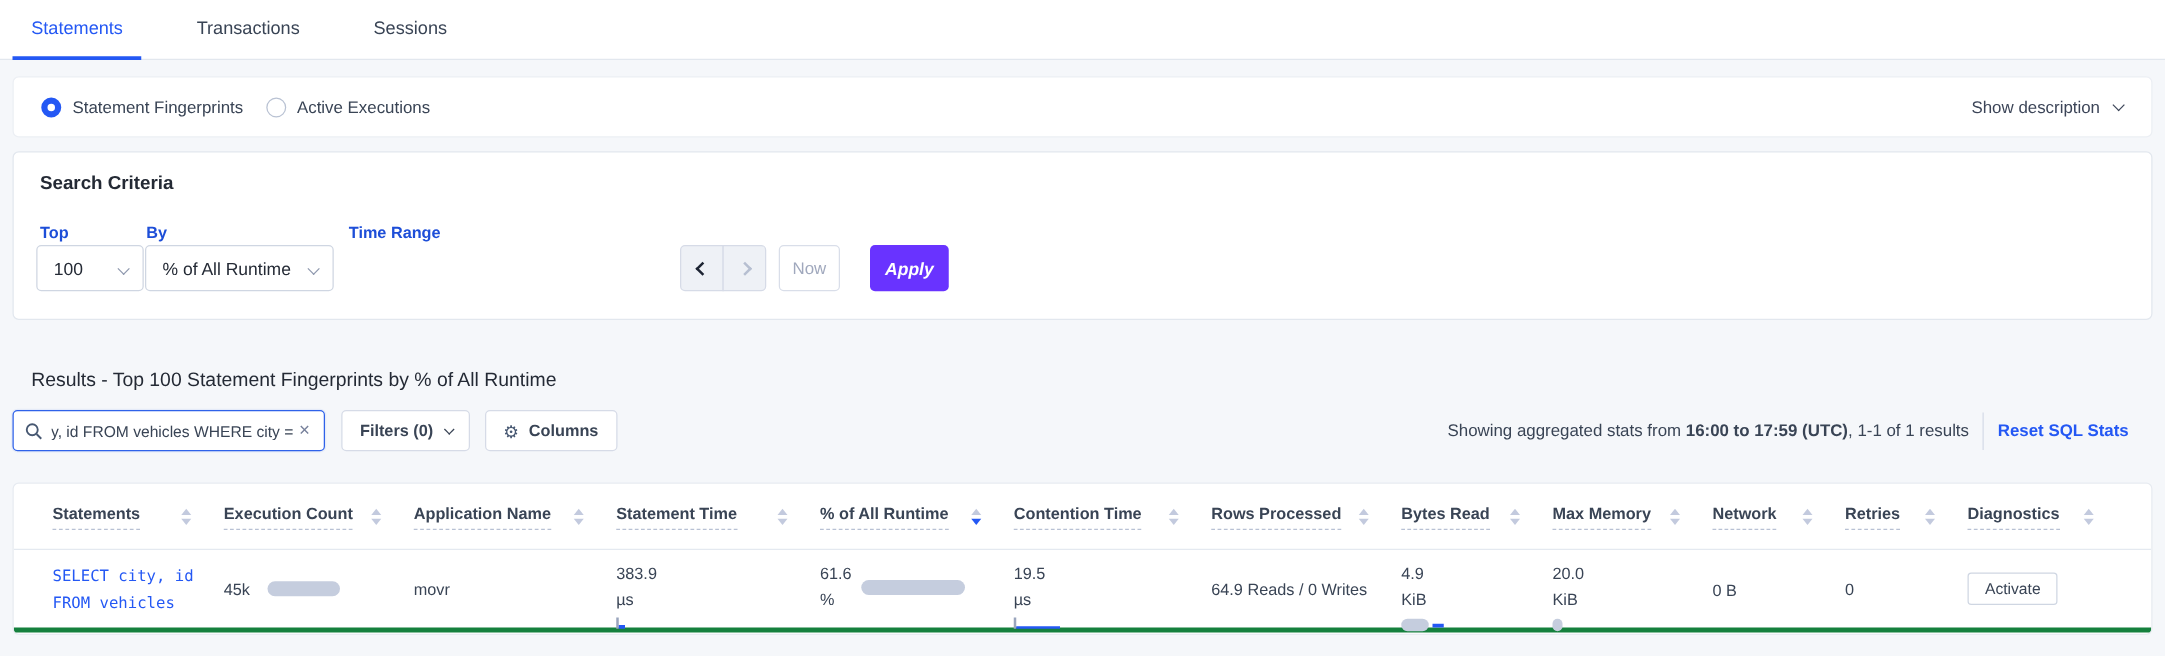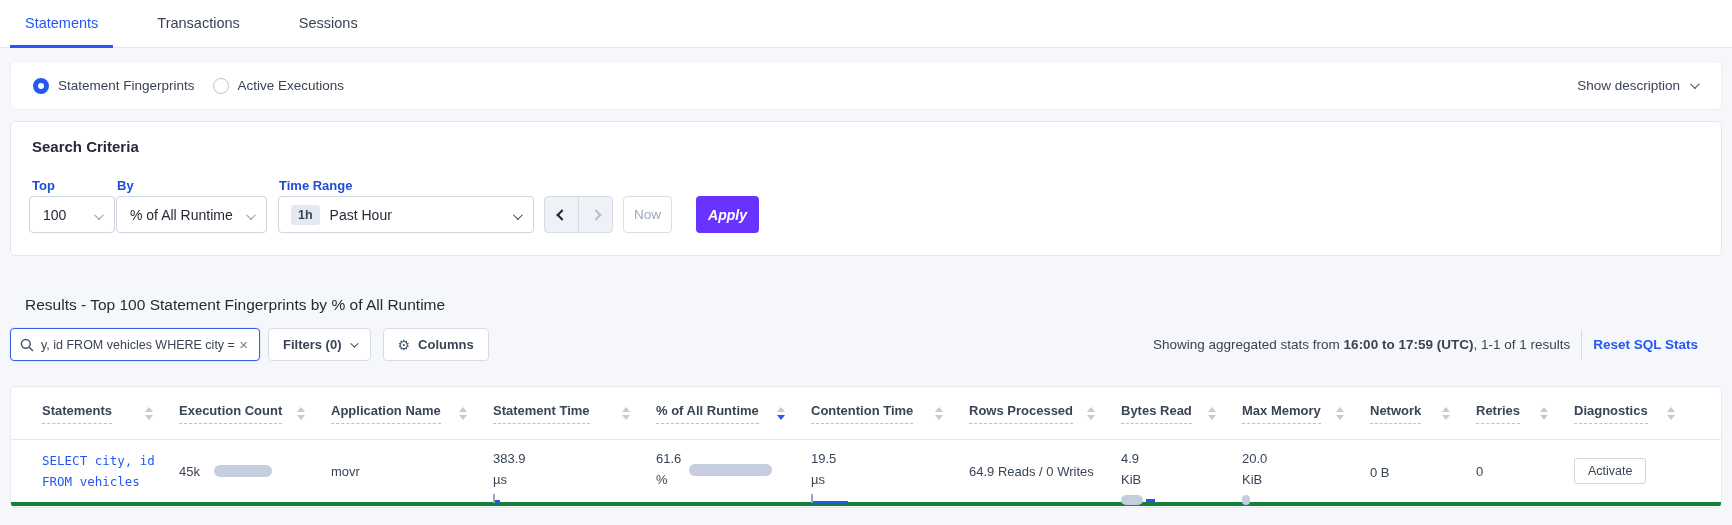--- a/index.html
+++ b/index.html
@@ -58,27 +58,27 @@
 
   .toolbar { position:absolute; left:10px; right:10px; top:328px; height:33px; display:flex; align-items:center; }
   .search-box { width:250px; height:33px; border:1.5px solid #2f62e9; border-radius:4px; background:#fff;
                 display:flex; align-items:center; padding:0 9px; box-shadow:0 0 0 1px rgba(47,98,233,.08); }
   .search-box input { border:none; outline:none; flex:1; min-width:0; font-size:12.5px; color:#394455;
                       font-family:"Liberation Sans", sans-serif; margin-left:7px; }
   .clear-x { color:#77809b; font-size:15px; cursor:pointer; padding:0 2px; }
   .tb-btn { height:33px; background:#fff; border:1px solid #d6dbe7; border-radius:4px; display:flex;
             align-items:center; gap:8px; font-size:13px; font-weight:bold; color:#394455;
             padding:0 14px; cursor:pointer; }
-  .btn-filters { margin-left:8px;justify-content:space-between; }
+  .btn-filters { margin-left:13px;justify-content:space-between; }
   .btn-columns { margin-left:12px; }
   .gear { font-size:14px; color:#475872; font-weight:normal; }
   .tb-right { margin-left:auto; display:flex; align-items:center; }
   .stats-text { font-size:13.5px; color:#394455; }
   .tb-divider { width:1px; height:30px; background:#d5dbe8; margin:0 11px; }
-  .reset-link { font-size:13.5px; font-weight:bold; color:#2458f4; cursor:pointer; margin-right:24px; }
+  .reset-link { font-size:13.5px; font-weight:bold; color:#2458f4; cursor:pointer; margin-right:19px; }
 
   
   .table-card { position:absolute; left:10px; right:10px; top:386px; height:122px; background:#fff;
                 border:1px solid #e7ebf1; border-radius:5px; overflow:hidden; }
   .thead { display:flex; align-items:center; height:53px; padding-left:31px; border-bottom:1px solid #e4e9f0; }
   .th { display:flex; align-items:center; justify-content:space-between; padding-right:26px; }
   .th-label { font-size:13px; font-weight:bold; color:#394455; border-bottom:1px dashed #b8c1d4;
               padding-bottom:5px; cursor:pointer; white-space:nowrap; }
   .sort { display:flex; flex-direction:column; gap:3px; cursor:pointer; }
   .tri-up { width:0; height:0; border-left:4px solid transparent; border-right:4px solid transparent;
@@ -148,25 +148,20 @@
       <span class="chev-wrap"><span class="chev thin"></span></span>
     </div>
 
     <div class="f-label" style="left:106px;">By</div>
     <div class="ctrl" style="left:105px; width:151px; padding-left:13px;">
       <span>% of All Runtime</span>
       <span class="chev-wrap"><span class="chev thin"></span></span>
     </div>
 
     <div class="f-label" style="left:268px;">Time Range</div>
-    <div class="ctrl" style="left:267px; width:256px;">
-      <span class="badge-1h">1h</span>
-      <span>Past Hour</span>
-      <span class="chev-wrap"><span class="chev" style="color:#394455;"></span></span>
-    </div>
 
     <div class="arrow-btn" style="left:533px; border-radius:4px 0 0 4px;">
       <span class="chev" style="color:#1d2433; transform:rotate(135deg);"></span>
     </div>
     <div class="arrow-btn" style="left:567px; border-radius:0 4px 4px 0;">
       <span class="chev" style="color:#b6bfd1; transform:rotate(-45deg);"></span>
     </div>
 
     <div class="btn-now" style="left:612px; width:49px;">Now</div>
 

